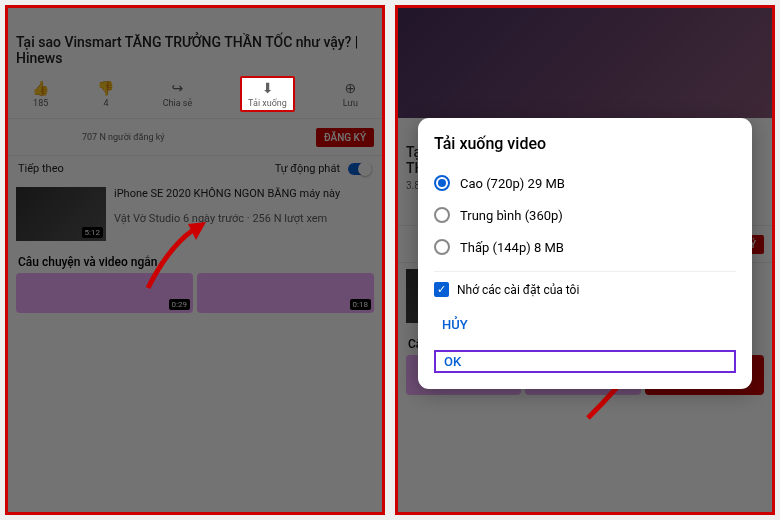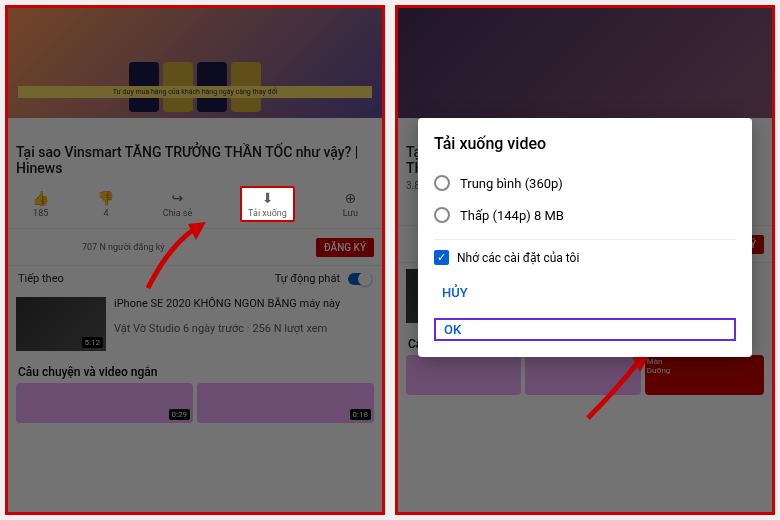--- a/index.html
+++ b/index.html
@@ -29,46 +29,37 @@
 .dur { position: absolute; bottom: 3px; right: 3px; background: #000; color: #fff; font-size: 8px; padding: 1px 3px; border-radius: 2px; }
 .item-meta { flex: 1; }
 .item-title { font-size: 11px; color: #222; display: -webkit-box; -webkit-line-clamp: 2; -webkit-box-orient: vertical; overflow: hidden; }
 .item-sub { font-size: 11px; color: #606060; margin-top: 12px; }
 .section { font-size: 12px; font-weight: 500; padding: 8px 10px 4px; }
 .short-row { display: flex; gap: 4px; padding: 0 8px 8px; }
 .short { flex: 1; height: 40px; background: #f0abfc; border-radius: 4px; position: relative; }
 .arrow { position: absolute; width: 80px; height: 80px; z-index: 12; pointer-events: none; }
 .arrow-line { stroke: #cc0000; stroke-width: 5; fill: none; }
 .arrow-head { fill: #cc0000; }
-.dialog { position: absolute; top: 110px; left: 20px; right: 20px; background: #fff; border-radius: 4px; z-index: 20; padding: 16px; box-shadow: 0 4px 20px rgba(0,0,0,0.3); }
+.dialog { position: absolute; top: 110px; left: 20px; right: 20px; background: #fff; border-radius: 11px; z-index: 20; padding: 16px; box-shadow: 0 4px 20px rgba(0,0,0,0.3); }
 .dialog-title { font-size: 16px; font-weight: 500; margin-bottom: 14px; }
 .opt { display: flex; align-items: center; gap: 10px; padding: 8px 0; font-size: 13px; }
 .radio { width: 16px; height: 16px; border: 2px solid #888; border-radius: 50%; display: flex; align-items: center; justify-content: center; }
 .radio.checked { border-color: #065fd4; }
 .radio.checked::after { content: ''; width: 8px; height: 8px; background: #065fd4; border-radius: 50%; }
 .remember { display: flex; align-items: center; gap: 8px; padding: 10px 0; border-top: 1px solid #eee; margin-top: 8px; font-size: 12px; }
 .check { width: 15px; height: 15px; background: #065fd4; border-radius: 2px; display: flex; align-items: center; justify-content: center; color: #fff; font-size: 11px; }
 .btns { display: flex; justify-content: flex-end; gap: 14px; margin-top: 6px; flex-direction: column; }
 .txt-btn { font-size: 13px; font-weight: 500; color: #065fd4; padding: 4px 8px; }
 .ok-box { border: 2px solid #6d28d9; padding: 2px 8px; }
 .video-thumb2 { height: 110px; background: linear-gradient(135deg, #4a3060, #8a5a7a); position: relative; }
 </style>
 </head>
 <body>
 
 <div class="phone">
-  <div class="video-thumb">
-    <div class="phones-row">
-      <div class="mini-phone"></div>
-        <div class="mini-phone gold"></div>
-        <div class="mini-phone"></div>
-        <div class="mini-phone gold"></div>
-    </div>
-    <div class="ribbon">Tư duy mua hàng của khách hàng ngày càng thay đổi</div>
-  </div>
   <div class="white-bar"></div>
   <div class="title">Tại sao Vinsmart TĂNG TRƯỞNG THẦN TỐC như vậy? | Hinews</div>
   <div class="actions">
     <div class="action">
         <span class="action-icon">👍</span>
         <span>185</span>
       </div>
     <div class="action">
         <span class="action-icon">👎</span>
         <span>4</span>
@@ -153,20 +144,24 @@
     <div class="short"></div>
     <div class="short"></div>
     <div class="short" style="background:#cc0000;color:#fff;font-size:8px;padding:2px;white-space:pre">Màn
 Dưỡng</div>
   </div>
   <div class="dim"></div>
 
   <div class="dialog">
     <div class="dialog-title">Tải xuống video</div>
     <div class="opt">
+        <span class="radio checked"></span>
+        <span>Cao (720p)  29 MB</span>
+      </div>
+    <div class="opt">
         <span class="radio"></span>
         <span>Trung bình (360p)</span>
       </div>
     <div class="opt">
         <span class="radio"></span>
         <span>Thấp (144p)  8 MB</span>
       </div>
     <div class="remember">
         <span class="check">✓</span>
         <span>Nhớ các cài đặt của tôi</span>

